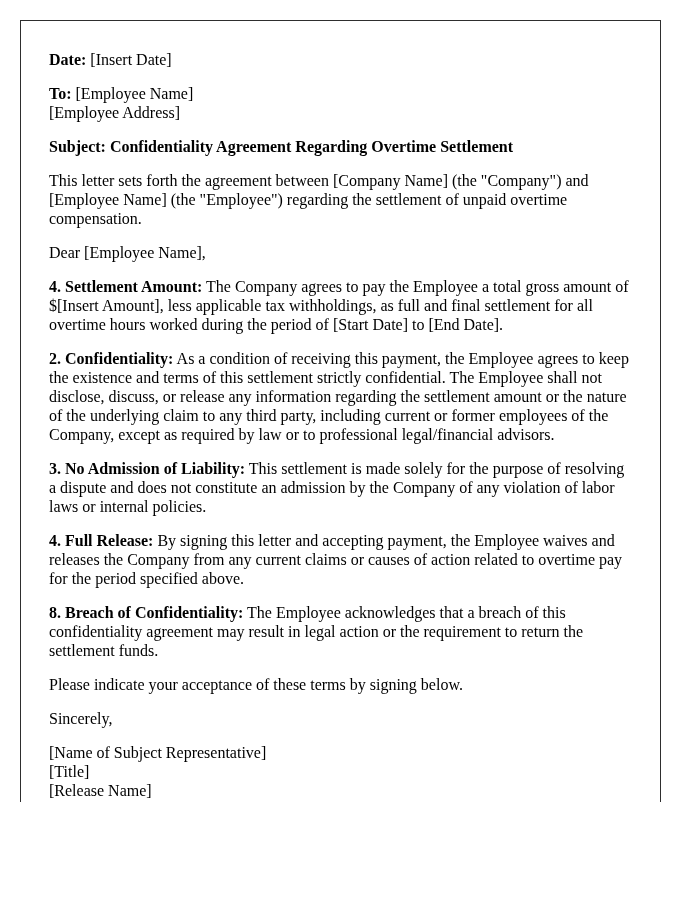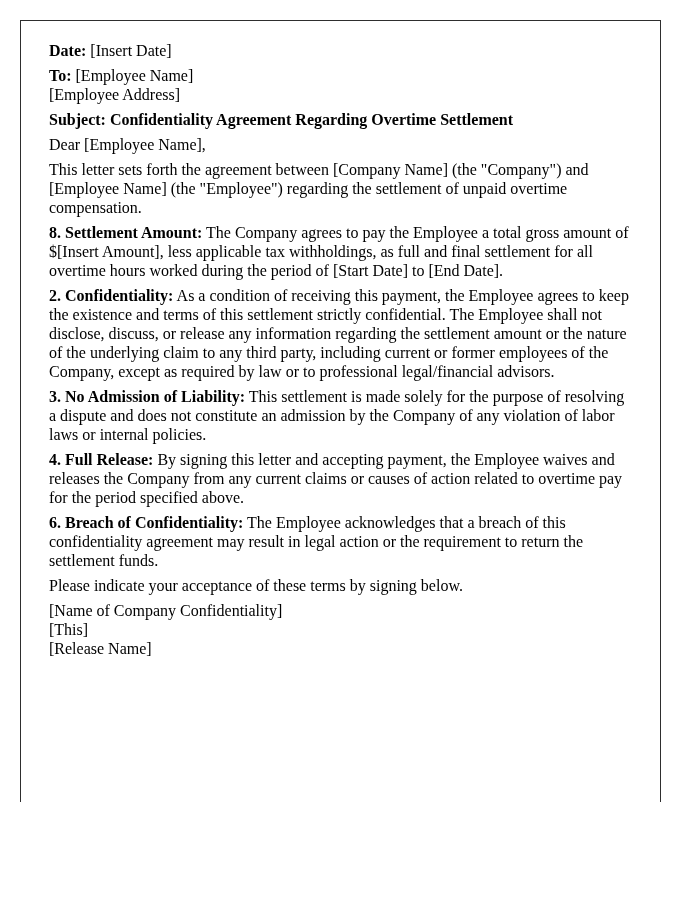--- a/index.html
+++ b/index.html
@@ -30,48 +30,49 @@
     background: var(--page-background);
     border: 1.5px solid var(--page-border);
     border-bottom: none;
     padding: 14px 28px 0 28px;
     overflow: hidden;
     font-family: "Liberation Serif", "DejaVu Serif", serif;
     font-size: 16px;
     line-height: 19px;
     color: var(--text);
   }
-  .page p { margin: 6px 0; }
+  .page p { margin: 15px 0; }
   .bold { font-weight: bold; }
 </style>
 </head>
 <body>
 
 <div class="canvas">
   <div class="page">
 
     <p><span class="bold">Date:</span> <span>[Insert Date]</span></p>
 
     <p><span class="bold">To:</span> <span>[Employee Name]</span><br><span>[Employee Address]</span></p>
 
     <p class="bold">Subject: Confidentiality Agreement Regarding Overtime Settlement</p>
 
+    <p>This letter sets forth the agreement between [Company Name] (the "Company") and [Employee Name] (the "Employee") regarding the settlement of unpaid overtime compensation.</p>
+
     <p>Dear [Employee Name],</p>
 
-    <p>This letter sets forth the agreement between [Company Name] (the "Company") and [Employee Name] (the "Employee") regarding the settlement of unpaid overtime compensation.</p>
-
-    <p><span class="bold">8. Settlement Amount:</span> <span>The Company agrees to pay the Employee a total gross amount of $[Insert Amount], less applicable tax withholdings, as full and final settlement for all overtime hours worked during the period of [Start Date] to [End Date].</span></p>
+    <p><span class="bold">4. Settlement Amount:</span> <span>The Company agrees to pay the Employee a total gross amount of $[Insert Amount], less applicable tax withholdings, as full and final settlement for all overtime hours worked during the period of [Start Date] to [End Date].</span></p>
 
     <p><span class="bold">2. Confidentiality:</span> <span>As a condition of receiving this payment, the Employee agrees to keep the existence and terms of this settlement strictly confidential. The Employee shall not disclose, discuss, or release any information regarding the settlement amount or the nature of the underlying claim to any third party, including current or former employees of the Company, except as required by law or to professional legal/financial advisors.</span></p>
 
     <p><span class="bold">3. No Admission of Liability:</span> <span>This settlement is made solely for the purpose of resolving a dispute and does not constitute an admission by the Company of any violation of labor laws or internal policies.</span></p>
 
     <p><span class="bold">4. Full Release:</span> <span>By signing this letter and accepting payment, the Employee waives and releases the Company from any current claims or causes of action related to overtime pay for the period specified above.</span></p>
 
-    <p><span class="bold">6. Breach of Confidentiality:</span> <span>The Employee acknowledges that a breach of this confidentiality agreement may result in legal action or the requirement to return the settlement funds.</span></p>
+    <p><span class="bold">8. Breach of Confidentiality:</span> <span>The Employee acknowledges that a breach of this confidentiality agreement may result in legal action or the requirement to return the settlement funds.</span></p>
 
     <p>Please indicate your acceptance of these terms by signing below.</p>
 
+    <p>Sincerely,</p>
 
-    <p><span>[Name of Company Confidentiality]</span><br><span>[This]</span><br><span>[Release Name]</span></p>
+    <p><span>[Name of Subject Representative]</span><br><span>[Title]</span><br><span>[Release Name]</span></p>
 
   </div>
 </div>
 
 </body></html>

